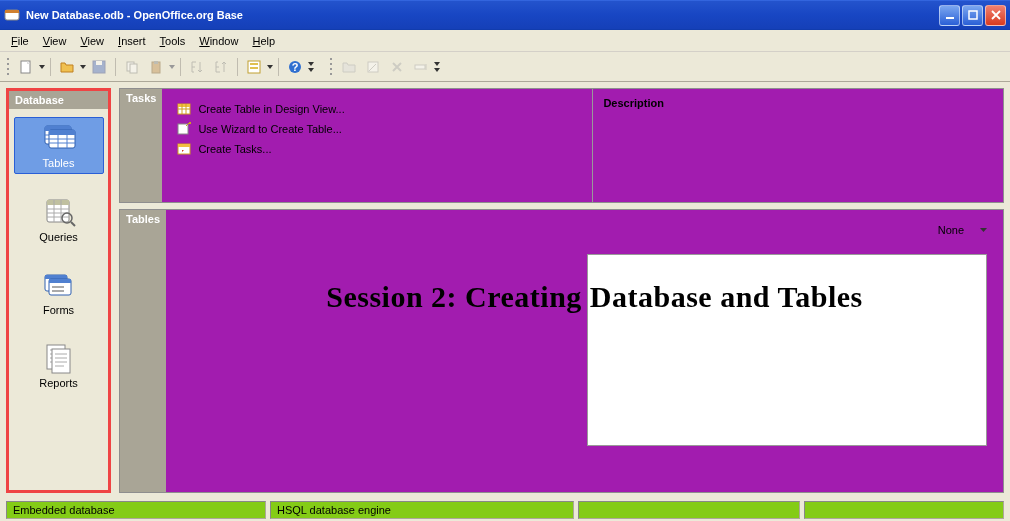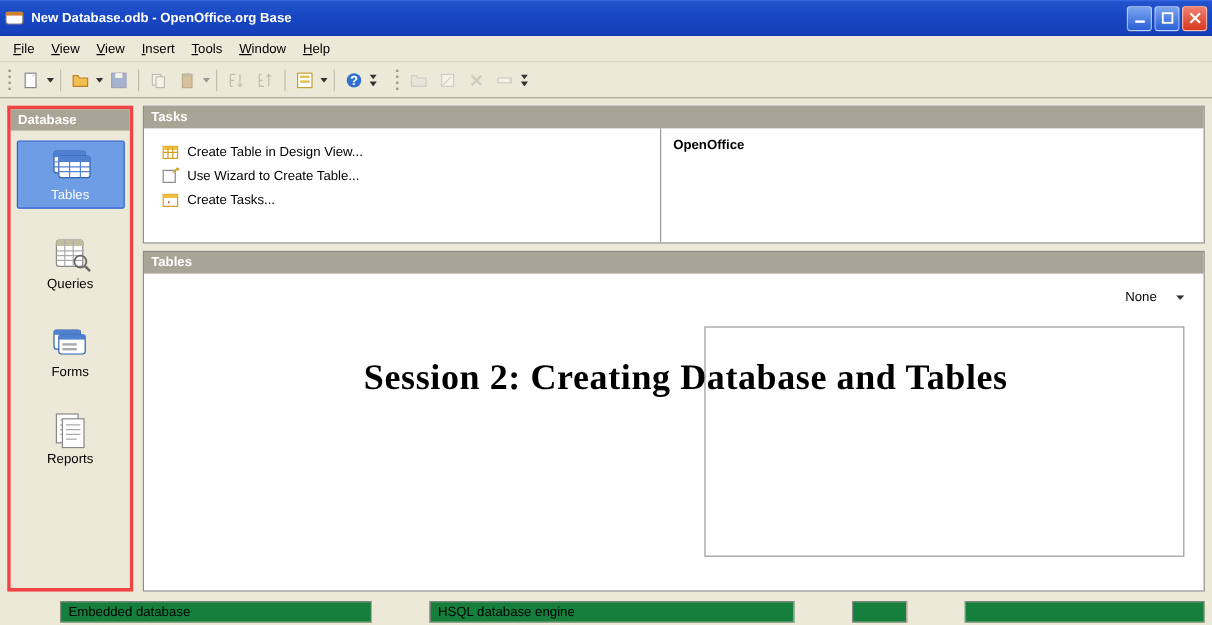--- a/index.html
+++ b/index.html
@@ -34,38 +34,38 @@
 
 .sidebar { width: 105px; border: 3px solid #ef4444; background: #fff; display: flex; flex-direction: column; }
 .sidebar-head { background: #a9a596; color: #fff; font-weight: bold; padding: 3px 6px; font-size: 11px; }
 .sidebar-body { flex: 1; background: #ece9d8; padding: 8px 4px; display: flex; flex-direction: column; align-items: center; gap: 18px; }
 .sb-item { width: 90px; display: flex; flex-direction: column; align-items: center; gap: 3px; cursor: default; padding: 4px; border-radius: 2px; }
 .sb-item.selected { background: #6f9de5; border: 1px solid #2a5fd6; color: #fff; }
 .sb-item .sb-icon { width: 40px; height: 32px; display: flex; align-items: center; justify-content: center; }
 
 
 .content { flex: 1; display: flex; flex-direction: column; gap: 6px; position: relative; }
-.panel { border: 1px solid #8e8e8e; background: #ffffff; display: flex; flex-direction: column; }
+.panel { border: 1px solid #8e8e8e; background: #a21caf; display: flex; flex-direction: row; }
 .panel-head { background: #a9a596; color: #fff; font-weight: bold; padding: 3px 6px; font-size: 11px; }
 .panel.tasks { height: 115px; }
 .panel.tables { flex: 1; }
 .tasks-body { display: flex; flex: 1; }
 .tasks-list { width: 430px; padding: 10px 14px; }
 .task-item { display: flex; align-items: center; gap: 6px; padding: 2px 0; cursor: default; }
 .task-item .ti-icon { width: 16px; height: 16px; display: flex; align-items: center; justify-content: center; }
 .tasks-desc { flex: 1; border-left: 1px solid #999; padding: 8px 10px; font-weight: bold; }
 .tables-body { flex: 1; position: relative; }
 .none-dd { position: absolute; top: 14px; right: 16px; display: flex; align-items: center; gap: 16px; cursor: default; }
 .preview-box { position: absolute; top: 44px; right: 16px; width: 400px; height: 192px; border: 1px solid #999; background: #fff; }
 
 .overlay-text { position: absolute; top: 70px; left: 30px; right: 10px; font-family: "Times New Roman", serif; font-size: 30px; font-weight: bold; letter-spacing: 0.5px; text-align: center; z-index: 10; }
 
 
 .statusbar { height: 22px; background: #ece9d8; display: flex; align-items: center; padding: 2px 6px; gap: 4px; }
-.statusbar .sb-cell { border: 1px solid #aca899; border-top-color: #888; border-left-color: #888; background: #15803d; height: 18px; padding: 1px 6px; display: flex; align-items: center; margin-left: 44px; }
+.statusbar .sb-cell { border: 1px solid #aca899; border-top-color: #888; border-left-color: #888; background: #84cc16; height: 18px; padding: 1px 6px; display: flex; align-items: center; }
 .statusbar .sb-cell:nth-child(1) { width: 260px; }
 .statusbar .sb-cell:nth-child(2) { width: 304px; }
 .statusbar .sb-cell:nth-child(3) { flex: 1; }
 .statusbar .sb-cell:nth-child(4) { width: 200px; }
 
 </style>
 </head>
 <body>
 
 <div class="titlebar">
@@ -318,21 +318,21 @@
             <span class="ti-icon">
                 <svg width="16" height="16" viewBox="0 0 16 16">
                   <rect x="2" y="3" width="12" height="10" fill="#fff" stroke="#d0a020"></rect>
                   <rect x="2" y="3" width="12" height="3" fill="#f0c040"></rect>
                   <path d="M3 14 L8 9 L6 9 L6 11 Z" fill="#d04020"></path>
                 </svg>
               </span>
             <span>Create Tasks...</span>
           </div>
         </div>
-        <div class="tasks-desc">OpenOffice</div>
+        <div class="tasks-desc">Description</div>
       </div>
     </div>
 
     <div class="panel tables">
       <div class="panel-head">Tables</div>
       <div class="tables-body">
         <div class="none-dd">
           <span>None</span>
           <svg width="7" height="4">
               <path d="M0 0 L7 0 L3.5 4 Z" fill="#333"></path>

